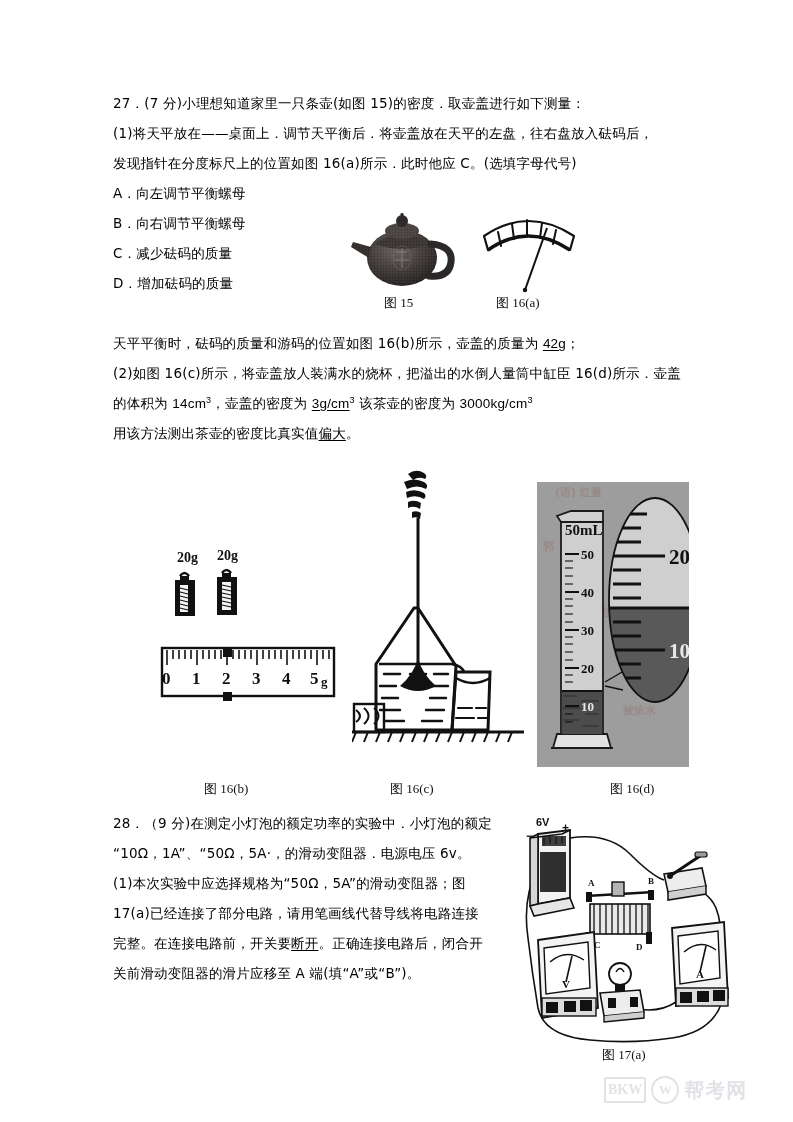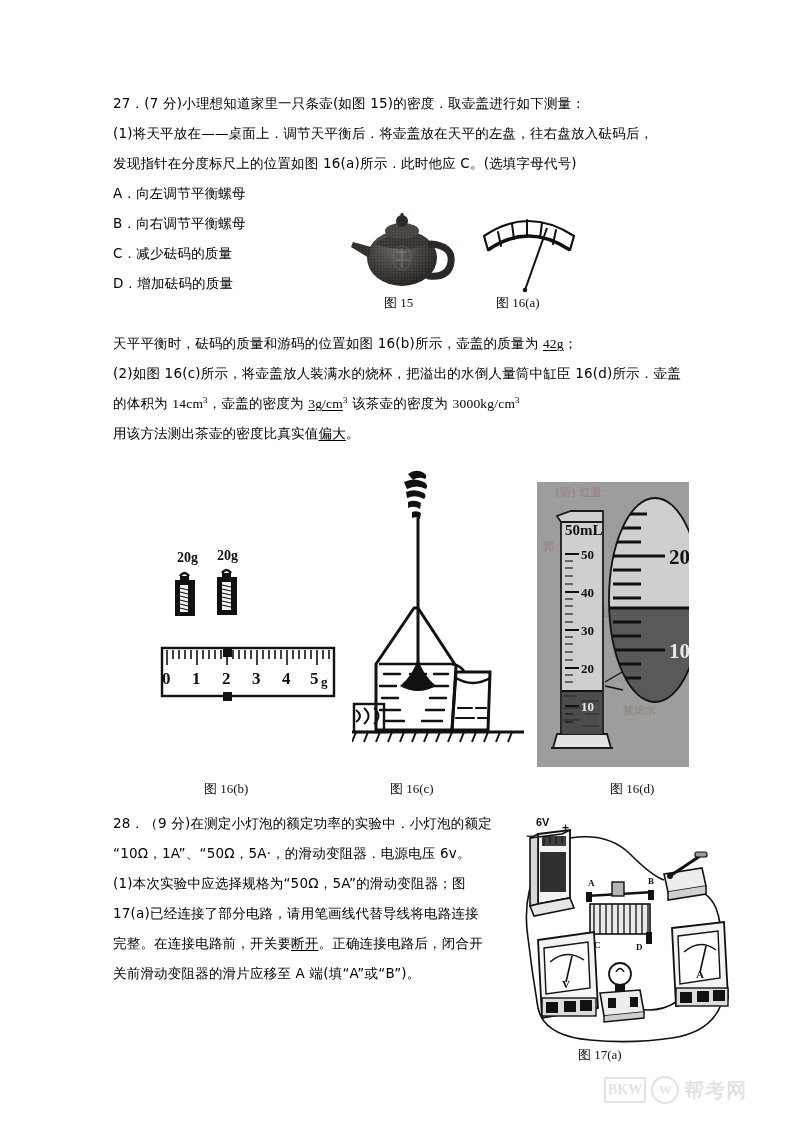--- a/index.html
+++ b/index.html
@@ -16,21 +16,21 @@
 
   
   .qtext{
     position:absolute;
     font-size:13.5px;
     line-height:30px;
     letter-spacing:.2px;
     color:#000000;
     white-space:nowrap;
   }
-  .latin{font-family:Liberation Serif, serif;}
+  .latin{font-family:Liberation Sans, sans-serif;}
   .u{text-decoration:underline;text-underline-offset:2px;}
   sup{font-size:9px;vertical-align:super;line-height:0;}
 
   #q27{left:113px;top:88px;width:600px;}
   #q27 .line{display:block;height:30px;}
   .opt{display:block;height:30px;}
 
   #q28{left:113px;top:808px;width:430px;}
   #q28 .line{display:block;height:30px;white-space:nowrap;}
 
@@ -536,21 +536,21 @@
         <circle cx="108" cy="162" r="11" fill="#ffffff" stroke="#111" stroke-width="1.8"></circle>
         <path d="M104 160 q4 -7 8 0" fill="none" stroke="#111" stroke-width="1.4"></path>
         <rect x="103" y="172" width="10" height="9" fill="#111"></rect>
         <path d="M88 181 L128 178 L132 200 L92 204 Z" fill="#ededed" stroke="#111" stroke-width="1.6"></path>
         <path d="M92 204 L92 210 L132 206 L132 200" fill="#cfcfcf" stroke="#111" stroke-width="1.4"></path>
         <rect x="96" y="186" width="8" height="10" fill="#111"></rect>
         <rect x="118" y="185" width="8" height="10" fill="#111"></rect>
       </g>
     </svg>
   </div>
-  <div class="cap" style="left:578px;top:1046px;">图 17(a)</div>
+  <div class="cap" style="left:602px;top:1046px;">图 17(a)</div>
 
   <div class="watermark">
     <span class="wm-box">BKW</span>
     <span class="wm-circle">W</span>
     <span class="wm-cn">帮考网</span>
   </div>
 
 </div>
 
 </body></html>

